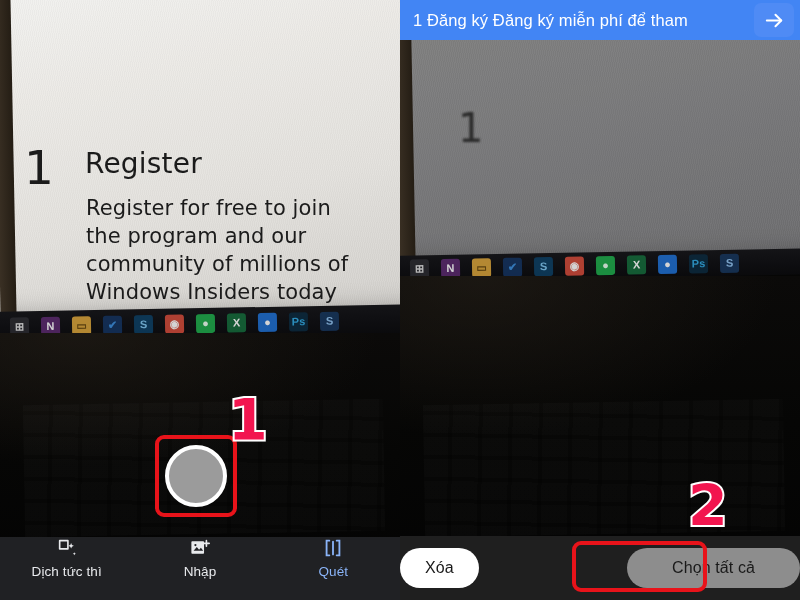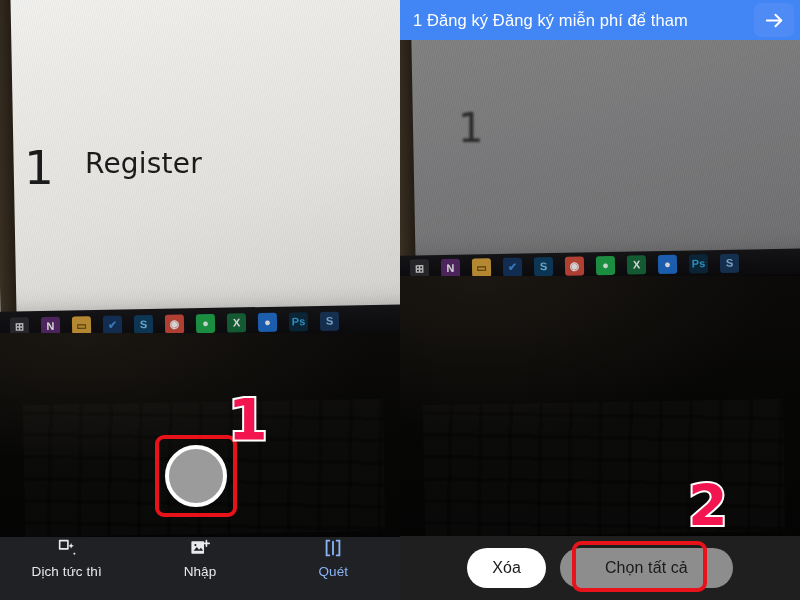--- a/index.html
+++ b/index.html
@@ -103,21 +103,21 @@
     text-overflow:clip; flex:1; letter-spacing:.1px;
   }
   .arrow-btn{
     width:40px; height:34px; border-radius:7px; background:#4f8bf5;
     display:flex; align-items:center; justify-content:center; flex:0 0 auto; cursor:pointer;
   }
 
   
   .actionbar{
     position:absolute; left:0; bottom:0; width:100%; height:64px;
-    background:#1f1f1f; display:flex; align-items:center; justify-content:center; gap:14px;
+    background:#1f1f1f; display:flex; align-items:center; justify-content:space-between; gap:14px;
   }
   .pill{
     height:40px; border-radius:21px; display:flex; align-items:center; justify-content:center;
     font-size:16px; color:#1a1a1a; cursor:pointer; letter-spacing:.1px;
   }
   .pill-white{ background:#ffffff; padding:0 25px; }
   .pill-gray{ background:#8d8d8d; padding:0 45px; }
 
   
   .redbox{ position:absolute; border:4px solid #e8131a; border-radius:9px; pointer-events:none; }
@@ -139,20 +139,21 @@
 
     <div class="photo">
       <div class="dark-fill" style="top:0"></div>
       <div class="glow"></div>
 
       <div class="monitor mon-left"></div>
       <div class="bezel-l"></div>
 
       <div class="scr num1 blurv" style="left:24px; top:140px;">1</div>
       <div class="scr h-reg blurv" style="left:85px; top:147px;">Register</div>
+      <div class="scr p-reg blurv" style="left:86px; top:195px; width:270px;">Register for free to join the program and our community of millions of Windows Insiders today</div>
 
       <div class="taskbar" style="top:308px;">
 
       <span class="tbi" style="background: rgb(43, 43, 48); color: rgb(221, 221, 221);">⊞</span>
           <span class="tbi" style="background: rgb(91, 42, 110); color: rgb(255, 255, 255);">N</span>
           <span class="tbi" style="background: rgb(216, 163, 58); color: rgb(107, 75, 16);">▭</span>
           <span class="tbi" style="background: rgb(20, 51, 95); color: rgb(60, 141, 219);">✔</span>
           <span class="tbi" style="background: rgb(13, 63, 99); color: rgb(126, 197, 239);">S</span>
           <span class="tbi" style="background: rgb(210, 75, 58); color: rgb(255, 255, 255);">◉</span>
           <span class="tbi" style="background: rgb(31, 170, 75); color: rgb(234, 255, 240);">●</span>

